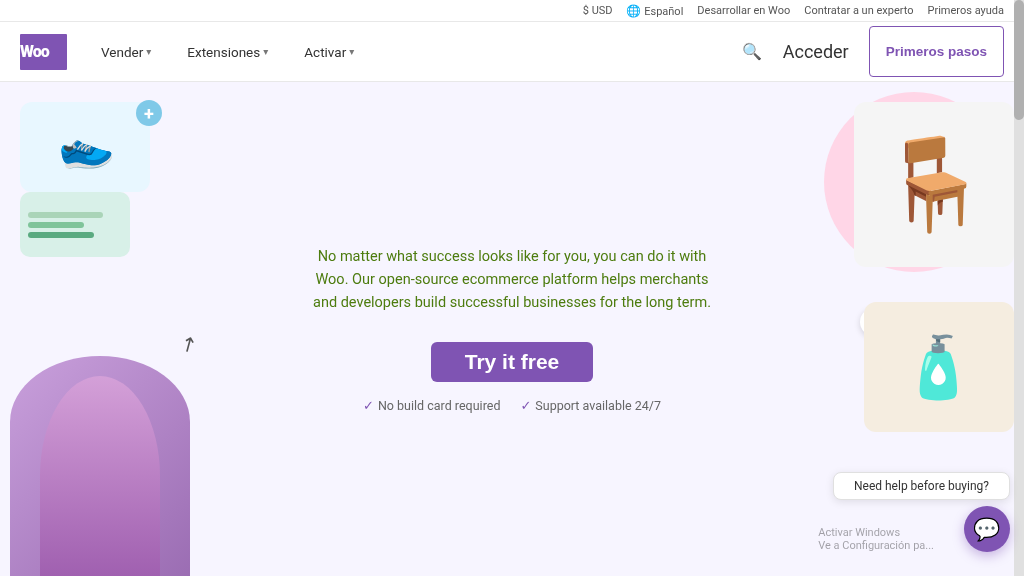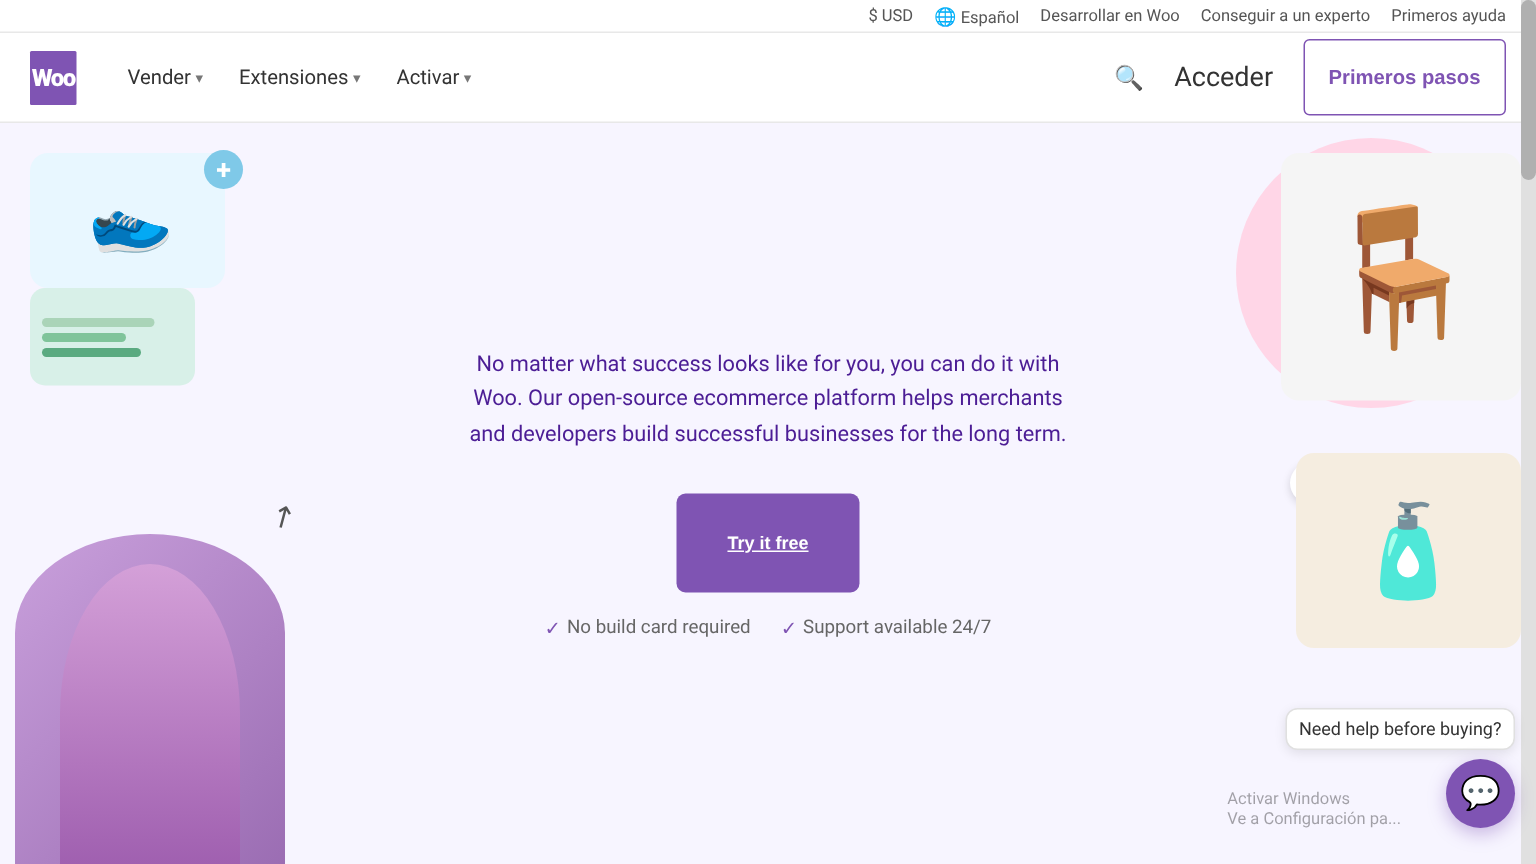--- a/index.html
+++ b/index.html
@@ -39,34 +39,33 @@
       gap: 0;
     }
     .logo {
       display: flex;
       align-items: center;
       margin-right: 24px;
     }
     .logo-box {
       background: #7f54b3;
       border-radius: 1px;
-      width: 31px;
+      width: 47px;
       height: 36px;
       display: flex;
       align-items: center;
-      justify-content: center;
       color: #fff;
       font-weight: 900;
       font-size: 16px;
       letter-spacing: -1px;
     }
     .nav-links {
       display: flex;
       align-items: center;
-      gap: 4px;
+      gap: 16px;
       flex: 1;
     }
     .nav-item {
       display: flex;
       align-items: center;
       gap: 3px;
       padding: 8px 10px;
       font-size: 13.5px;
       color: #333;
       cursor: pointer;
@@ -283,38 +282,37 @@
     }
     .hero-title {
       font-size: 38px;
       font-weight: 800;
       color: #1a1a2e;
       line-height: 1.2;
       margin-bottom: 20px;
     }
     .hero-subtitle {
       font-size: 14.5px;
-      color: #4c1d95;
+      color: #4d7c0f;
       line-height: 1.6;
       margin-bottom: 28px;
       max-width: 420px;
       margin-left: auto;
       margin-right: auto;
     }
     .try-btn {
       background: #7f54b3;
       color: #fff;
       border: none;
       border-radius: 6px;
-      padding: 26px 34px;
-      font-size: 12px;
+      padding: 8px 34px;
+      font-size: 21px;
       font-weight: 700;
       cursor: pointer;
       margin-bottom: 16px;
-      text-decoration: underline;
     }
     .hero-trust {
       display: flex;
       align-items: center;
       justify-content: center;
       gap: 20px;
       font-size: 12.5px;
       color: #666;
     }
     .trust-item {
@@ -347,21 +345,21 @@
       display: flex;
       flex-direction: column;
       align-items: flex-end;
       gap: 6px;
       z-index: 20;
     }
     .chat-tooltip {
       background: #fff;
       border: 1px solid #e0e0e0;
       border-radius: 8px;
-      padding: 6px 8px;
+      padding: 6px 20px;
       font-size: 12px;
       color: #333;
       white-space: nowrap;
       box-shadow: 0 2px 8px rgba(0,0,0,0.1);
     }
     .chat-icon-btn {
       width: 46px;
       height: 46px;
       background: #7f54b3;
       border-radius: 50%;
@@ -397,21 +395,21 @@
 </head>
 <body>
 
 <div class="utility-bar">
   <span>$ USD</span>
   <span>
     <span class="flag">🌐</span>
     <span>Español</span>
   </span>
   <span>Desarrollar en Woo</span>
-  <span>Conseguir a un experto</span>
+  <span>Contratar a un experto</span>
   <span>Primeros ayuda</span>
 </div>
 
 <nav class="main-nav">
   <div class="logo">
     <div class="logo-box">
       <span>Woo</span>
     </div>
   </div>
   <div class="nav-links">

